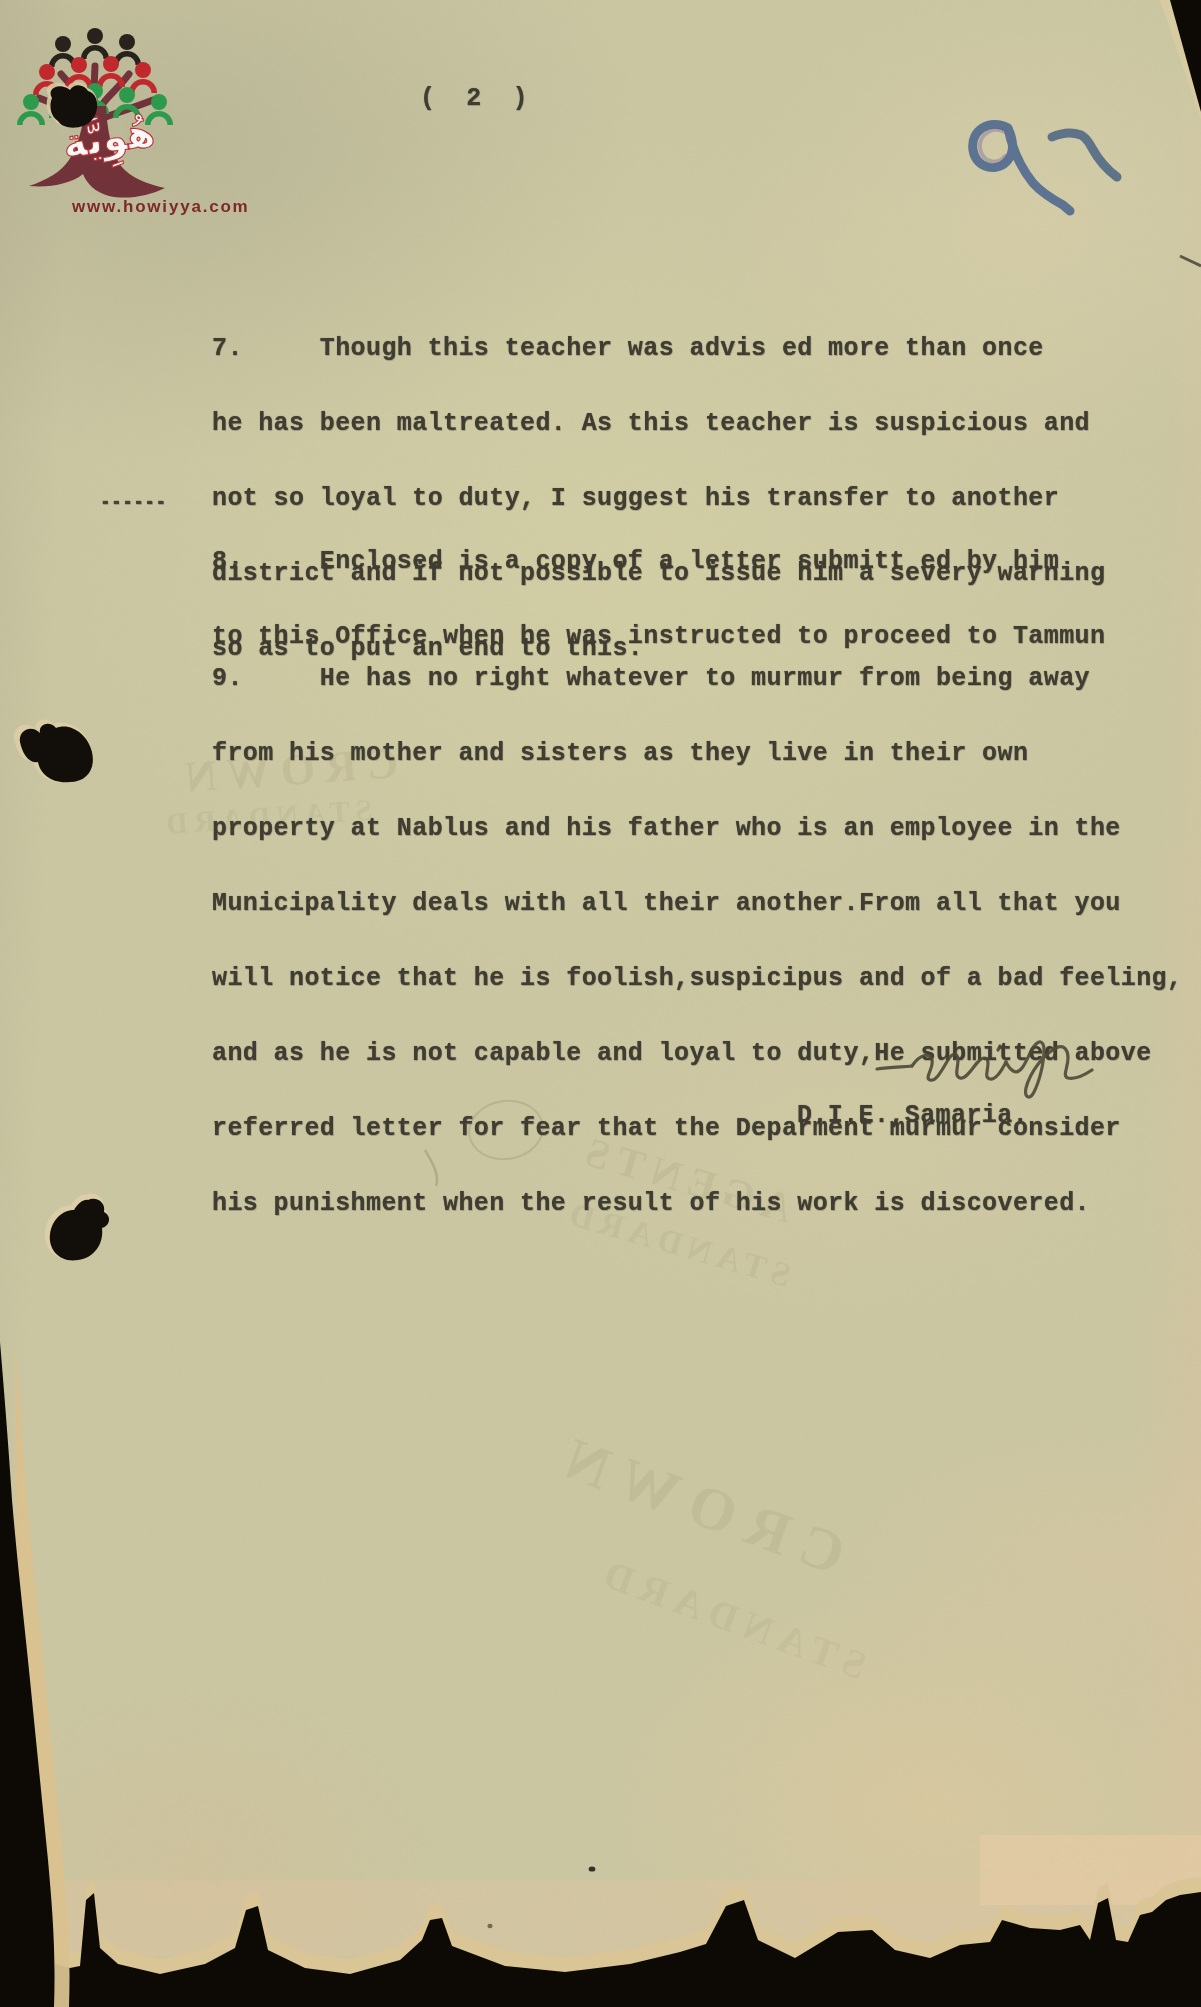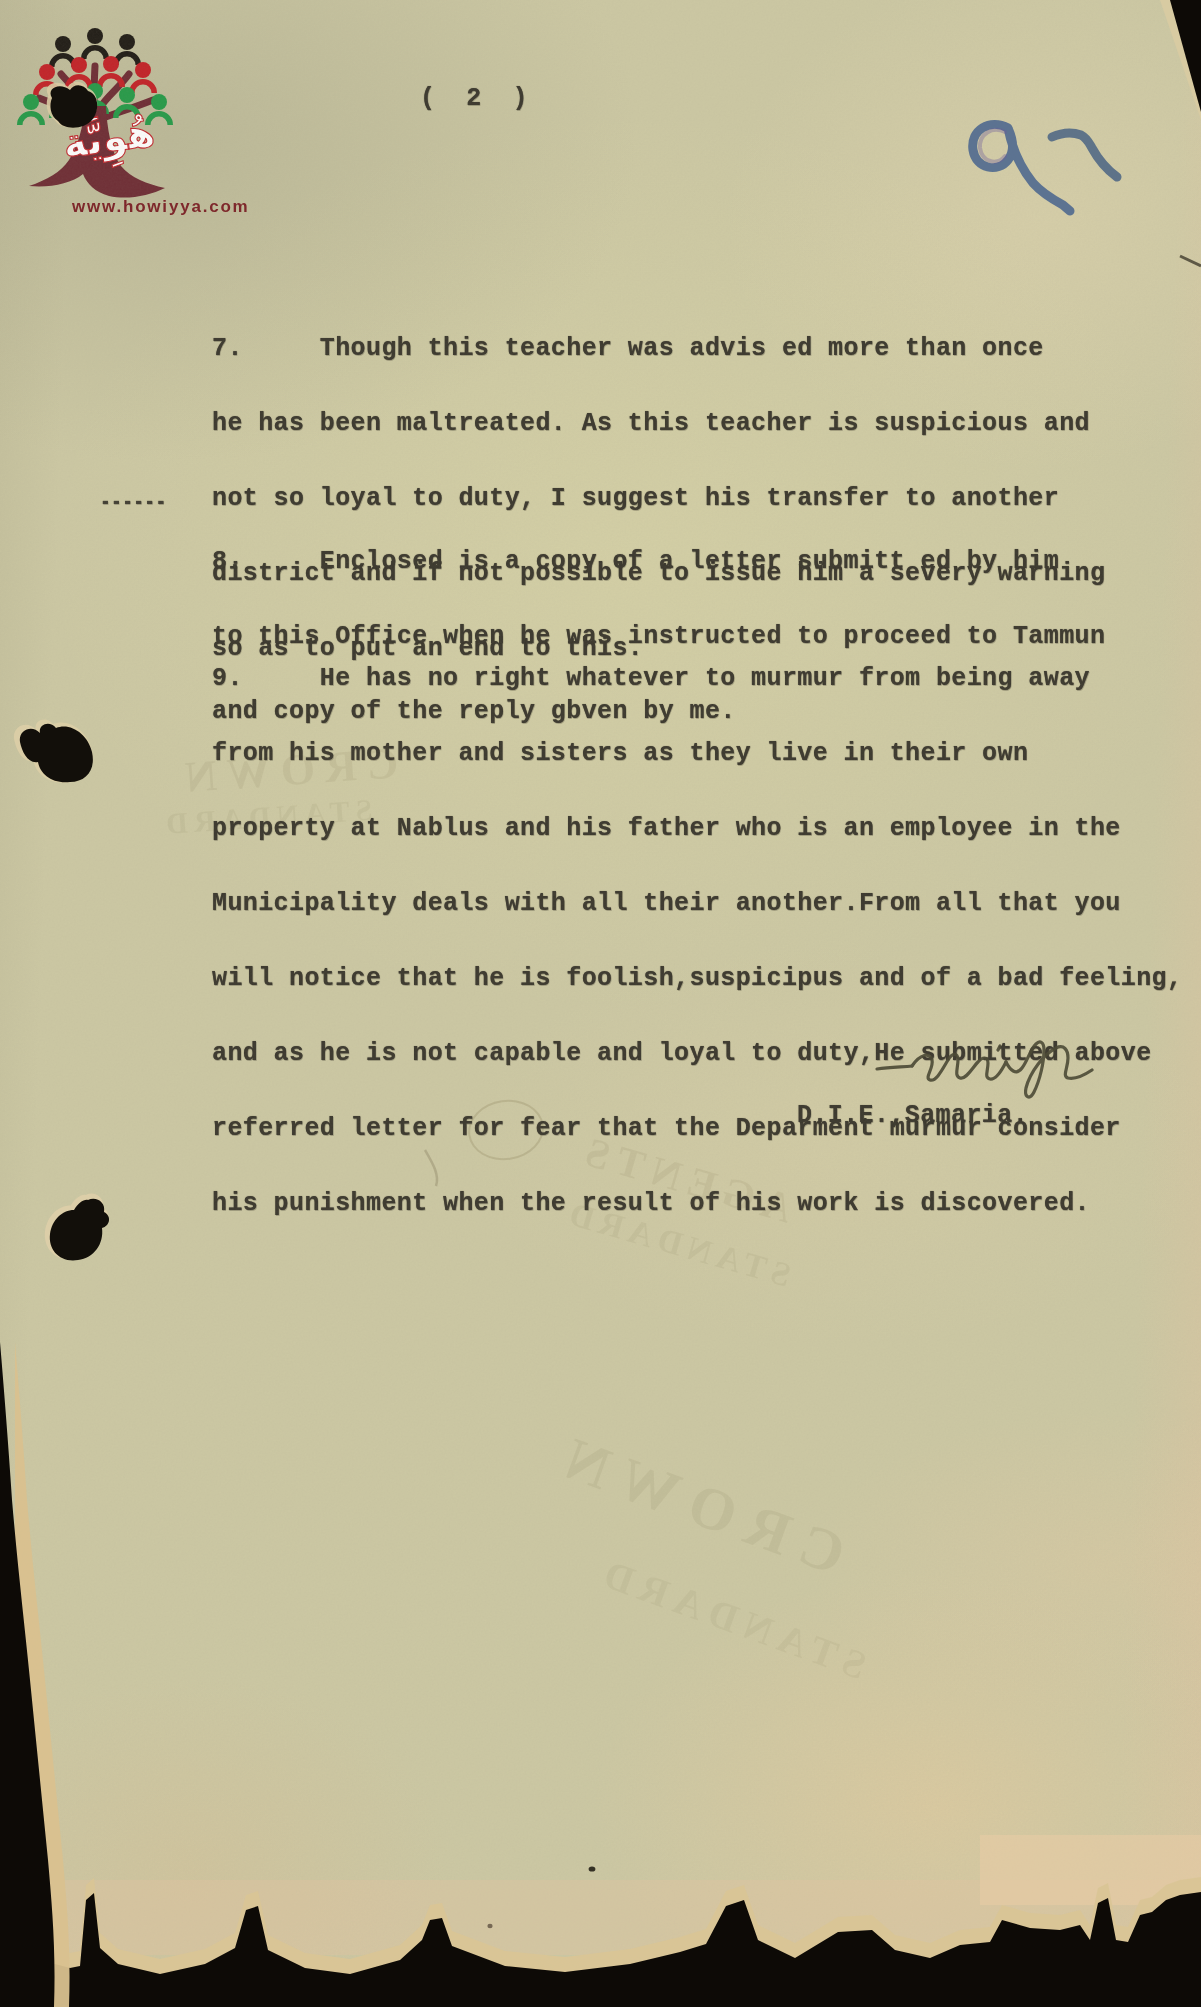--- a/index.html
+++ b/index.html
@@ -105,21 +105,20 @@
     <div>7.     Though this teacher was advis ed more than once</div>
     <div>he has been maltreated. As this teacher is suspicious and</div>
     <div>not so loyal to duty, I suggest his transfer to another</div>
     <div>district and if not possible to issue him a severy warning</div>
     <div>so as to put an end to this.</div>
   </div>
 
   <div class="tw para" style="top:499px">
     <div>8.     Enclosed is a copy of a letter submitt ed by him</div>
     <div>to this Office when he was instructed to proceed to Tammun</div>
-    <div>and copy of the reply gbven by me.</div>
   </div>
 
   <div class="tw para" style="top:616px">
     <div>9.     He has no right whatever to murmur from being away</div>
     <div>from his mother and sisters as they live in their own</div>
     <div>property at Nablus and his father who is an employee in the</div>
     <div>Municipality deals with all their another.From all that you</div>
     <div>will notice that he is foolish,suspicipus and of a bad feeling,</div>
     <div>and as he is not capable and loyal to duty,He submitted above</div>
     <div>referred letter for fear that the Deparment murmur consider</div>

